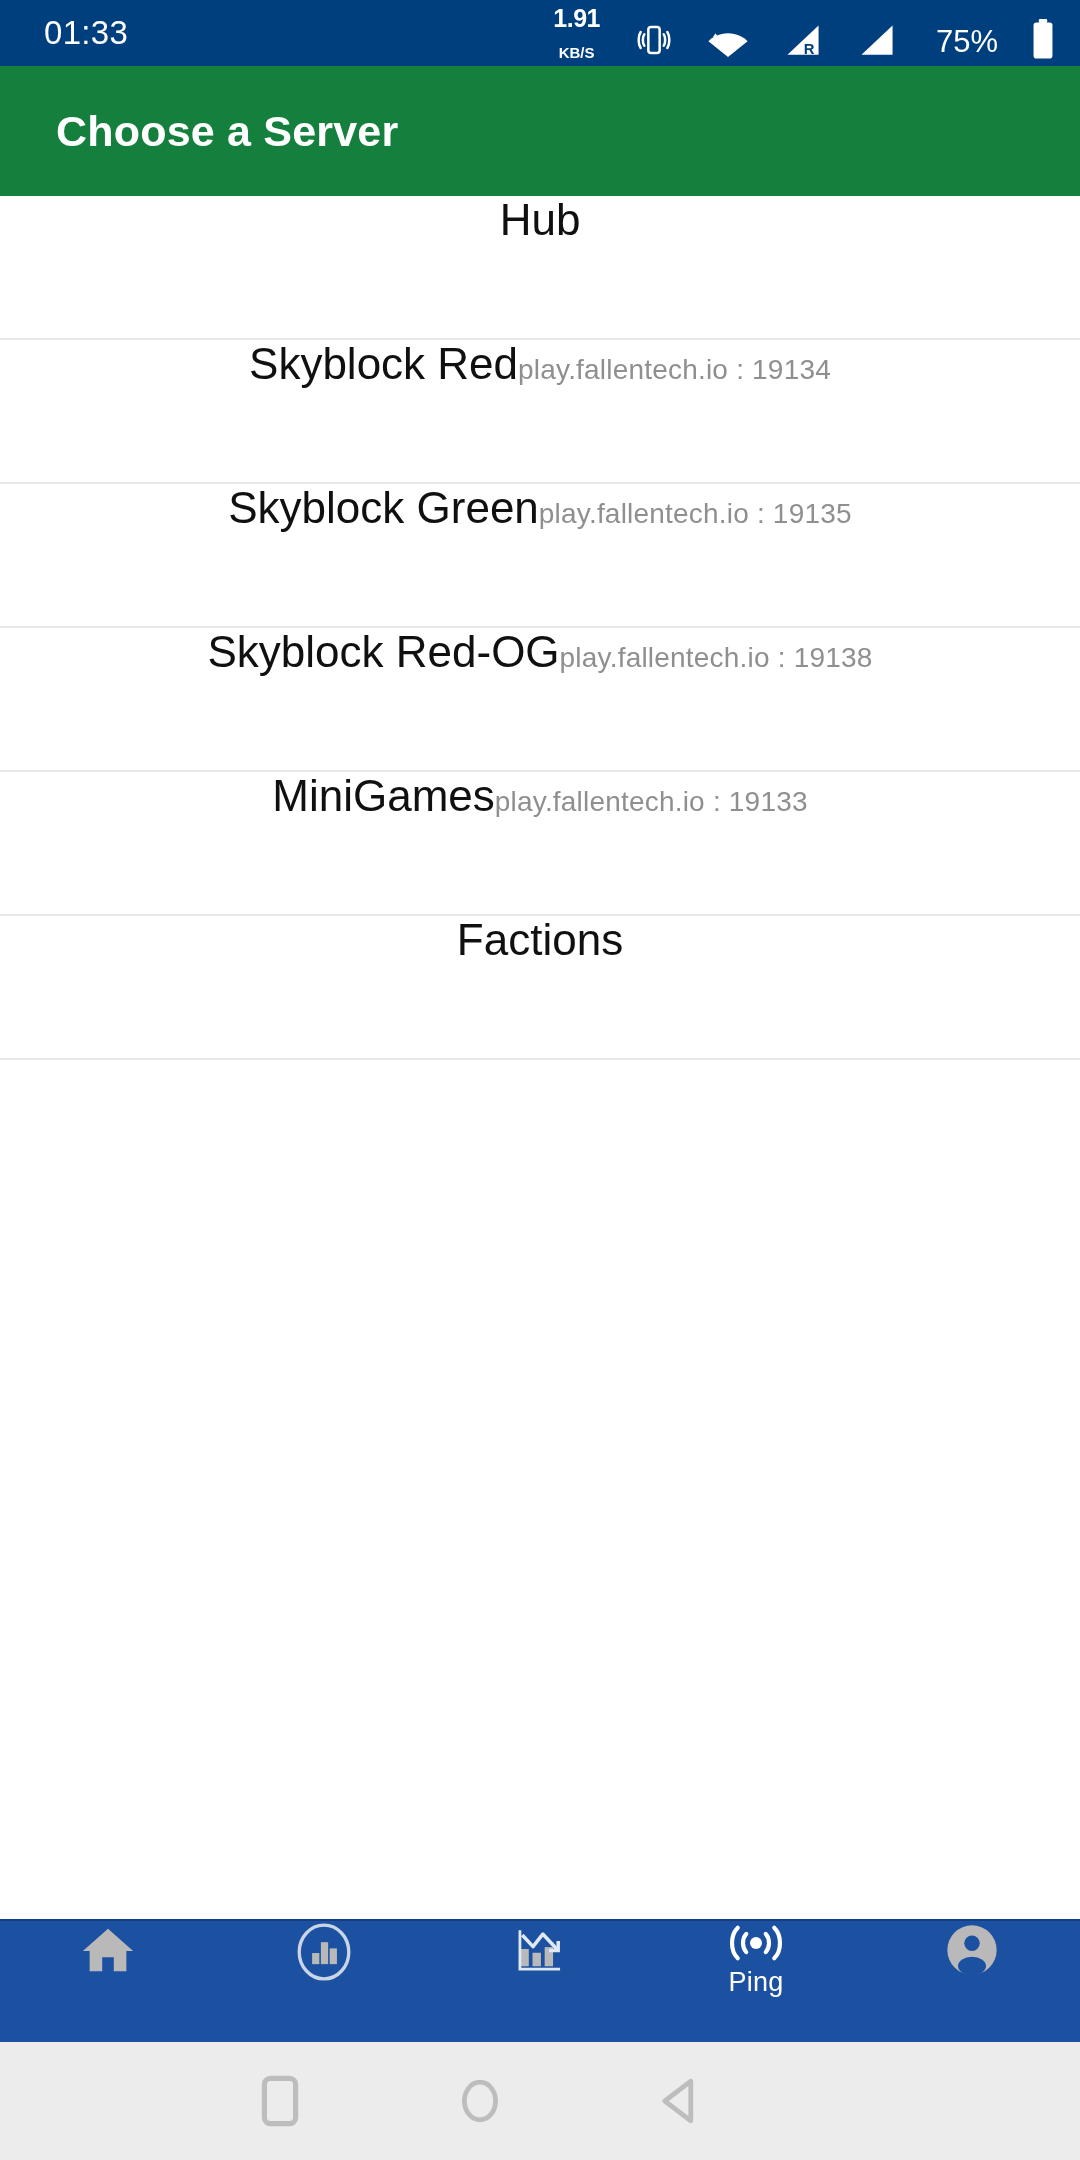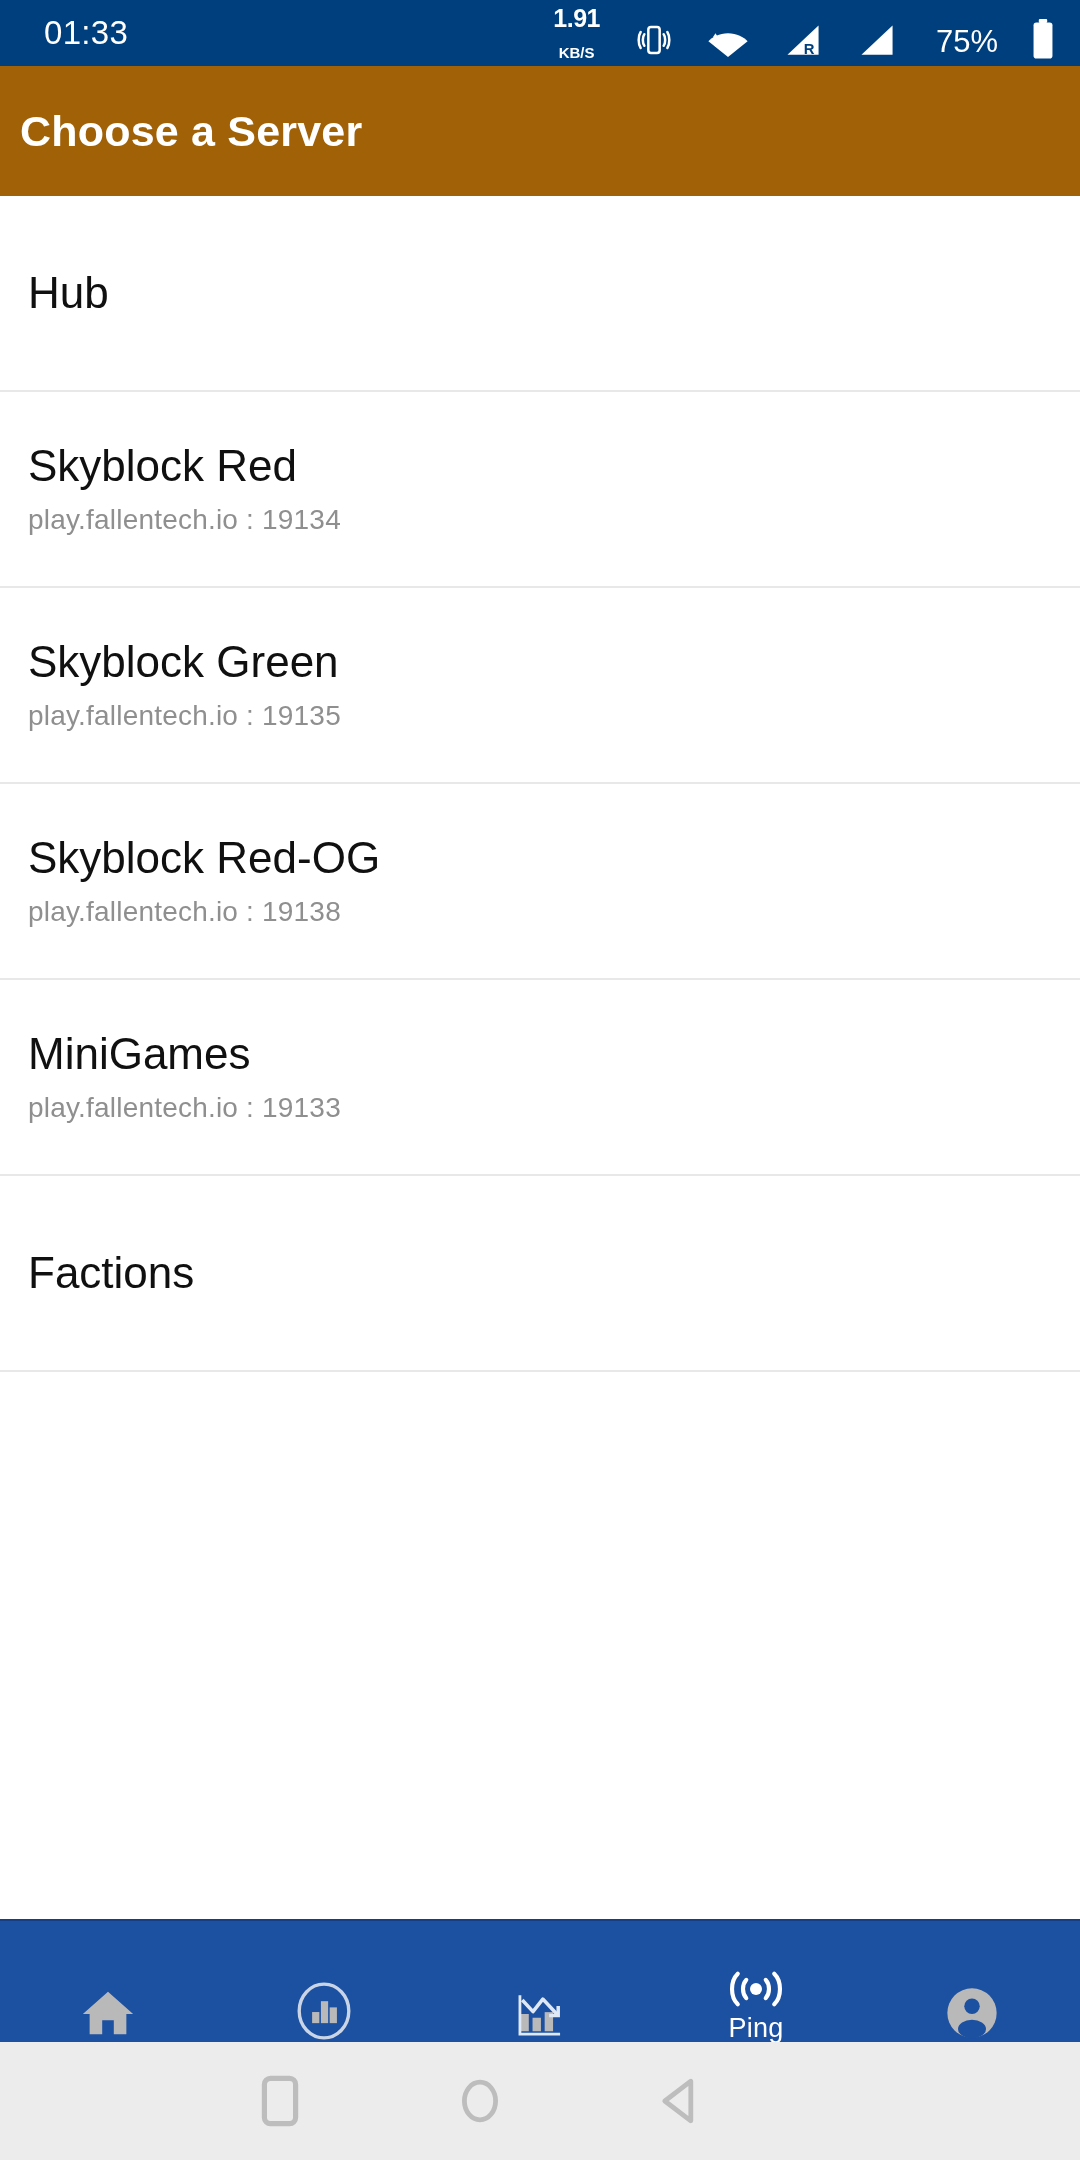--- a/index.html
+++ b/index.html
@@ -36,41 +36,41 @@
     line-height:1; margin-right:2px;
   }
   .netspeed .ns-val { font-size:25px; font-weight:bold; letter-spacing:-0.5px;}
   .netspeed .ns-unit { font-size:15px; font-weight:bold; margin-top:14px; letter-spacing:0px;}
   .sicon { display:block; }
   #battery-pct { font-size:31px; font-weight:400; margin-left:6px; }
 
   
   #app-bar {
     height:130px; flex:0 0 130px;
-    background:#a16207;
+    background:#15803d;
     display:flex; align-items:center;
-    padding-left:20px;
+    padding-left:56px;
   }
   #app-title {
     color:#ffffff;
     font-size:43px;
     font-weight:bold;
     letter-spacing:0.2px;
   }
 
   
   #server-list {
     flex:1 1 auto;
     background:#ffffff;
     overflow:hidden;
   }
   .server-row {
-    height:196px;
+    height:144px;
     padding:0 28px 0 28px;
-    display:flex; flex-direction:column; justify-content:center;
+    display:flex; justify-content:center;
     border-bottom:2px solid #e8e8e8;
     background:#ffffff;
   }
   .server-row:last-child { border-bottom:2px solid #e8e8e8; }
   .srv-name {
     font-size:44px;
     color:#101010;
     font-weight:400;
     line-height:1.1;
     letter-spacing:0px;
@@ -88,21 +88,21 @@
   #bottom-nav {
     flex:0 0 123px; height:123px;
     background:#1c50a0;
     display:flex; align-items:center;
     border-top:2px solid #143f85;
   }
   .nav-item {
     flex:1 1 0;
     height:100%;
     display:flex; flex-direction:column;
-    align-items:center; justify-content:flex-end;
+    align-items:center; justify-content:flex-start;
     gap:4px;
   }
   .nav-item .nav-ico { display:block; }
   .nav-label {
     font-size:27px; color:#ffffff; letter-spacing:0.3px;
     line-height:1;
   }
   .nav-item.active .nav-label { color:#ffffff; }
 
   

